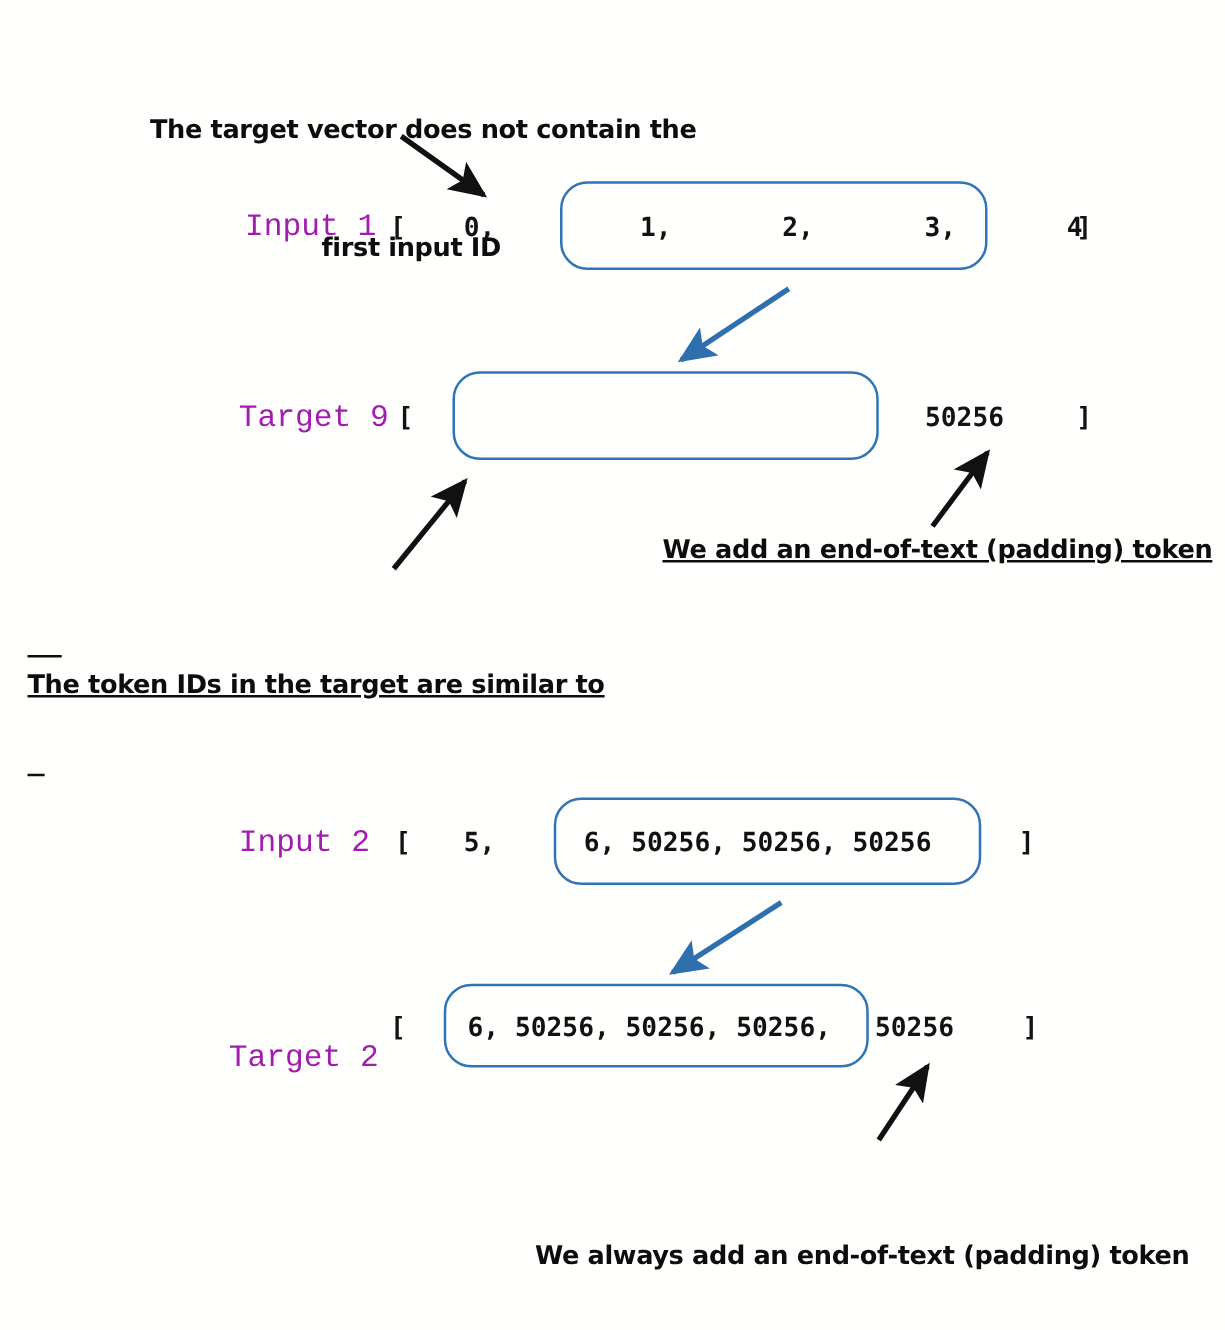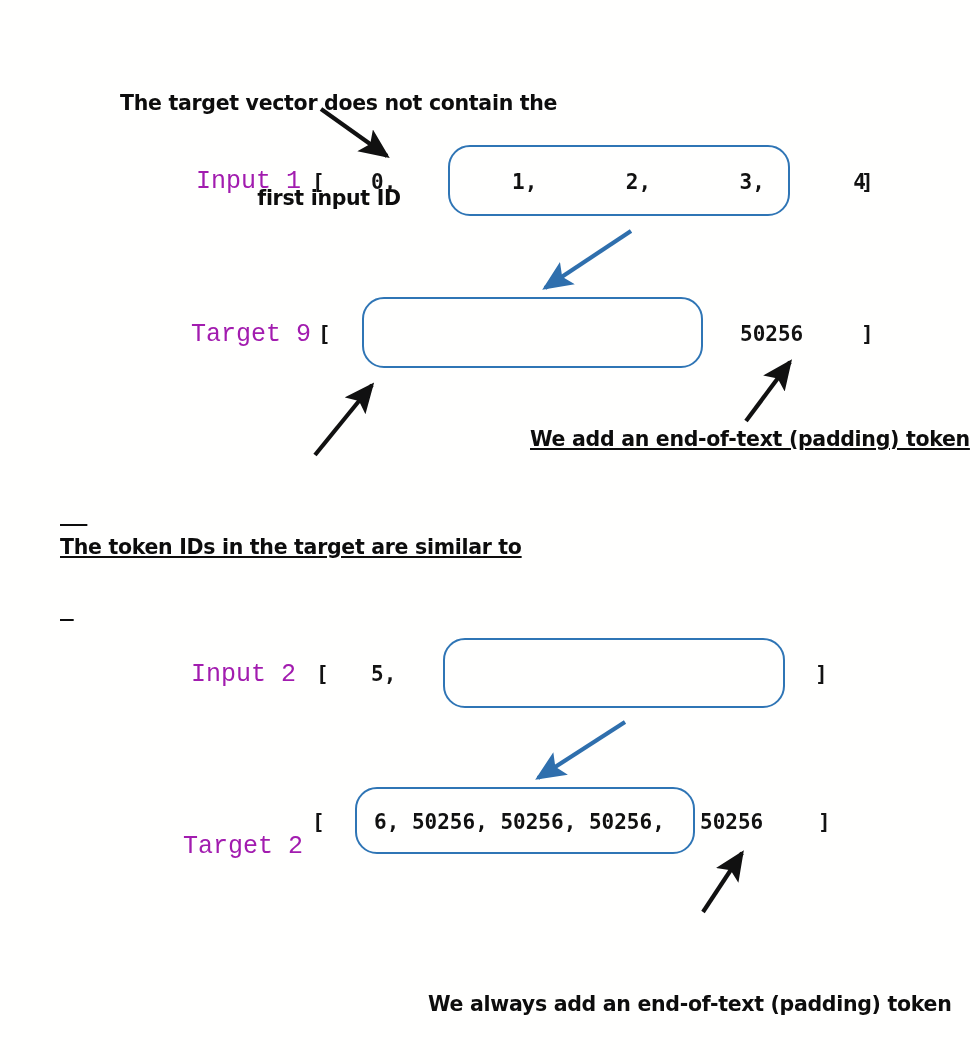--- a/index.html
+++ b/index.html
@@ -101,31 +101,32 @@
   <div class="bracket" style="left:861px; top:170px;">]</div>
 
   <div class="rowlabel" style="left:191px; top:320px;">Target 9</div>
   <div class="bracket" style="left:318px; top:322px;">[</div>
 
   <div class="hlbox" style="left:362px; top:297px; width:341px; height:71px;"></div>
 
   <div class="tok" style="left:740px; top:322px;">50256</div>
   <div class="bracket" style="left:861px; top:322px;">]</div>
 
-  <div class="annot left" style="left:22px; top:468px; width:470px;margin-left:38px;">
+  <div class="annot left" style="left:22px; top:468px; width:470px;">
     <div>The token IDs in the target are similar to</div>
   </div>
 
   <div class="annot left" style="left:530px; top:424px; width:440px;">We add an end-of-text (padding) token</div>
 
   <div class="rowlabel" style="left:191px; top:660px;">Input 2</div>
   <div class="bracket" style="left:316px; top:662px;">[</div>
   <div class="tok" style="left:371px; top:662px;">5,</div>
 
   <div class="hlbox" style="left:443px; top:638px; width:342px; height:70px;"></div>
+  <div class="tok inbox" style="left:467px; top:662px;">6, 50256, 50256, 50256</div>
 
   <div class="bracket" style="left:815px; top:662px;">]</div>
 
   <div class="rowlabel" style="left:183px; top:808px;margin-top:24px;">Target 2</div>
   <div class="bracket" style="left:312px; top:810px;">[</div>
 
   <div class="hlbox" style="left:355px; top:787px; width:340px; height:67px;"></div>
   <div class="tok inbox" style="left:374px; top:810px;">6, 50256, 50256, 50256,</div>
 
   <div class="tok" style="left:700px; top:810px;">50256</div>

